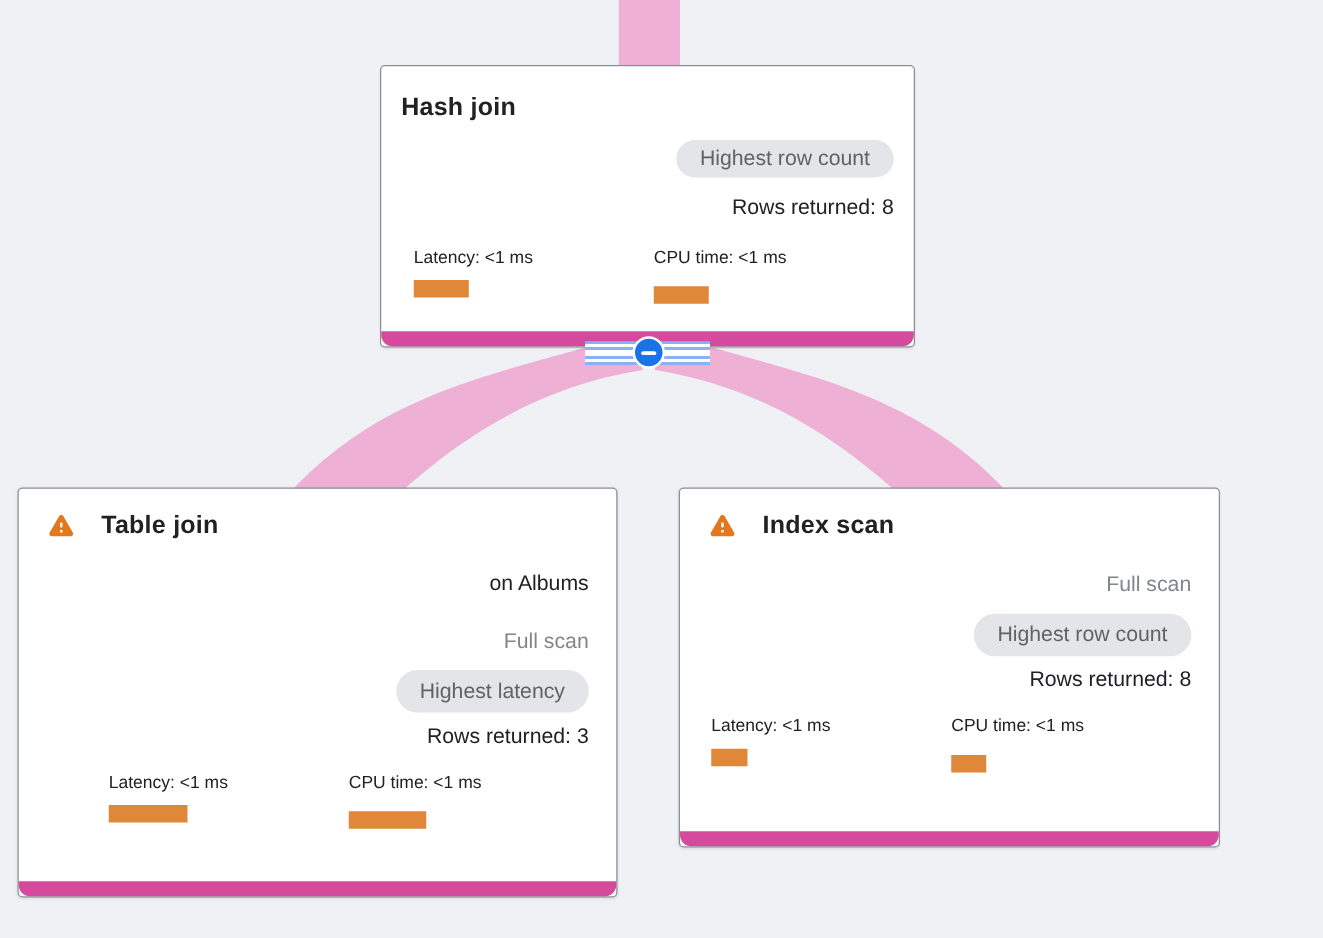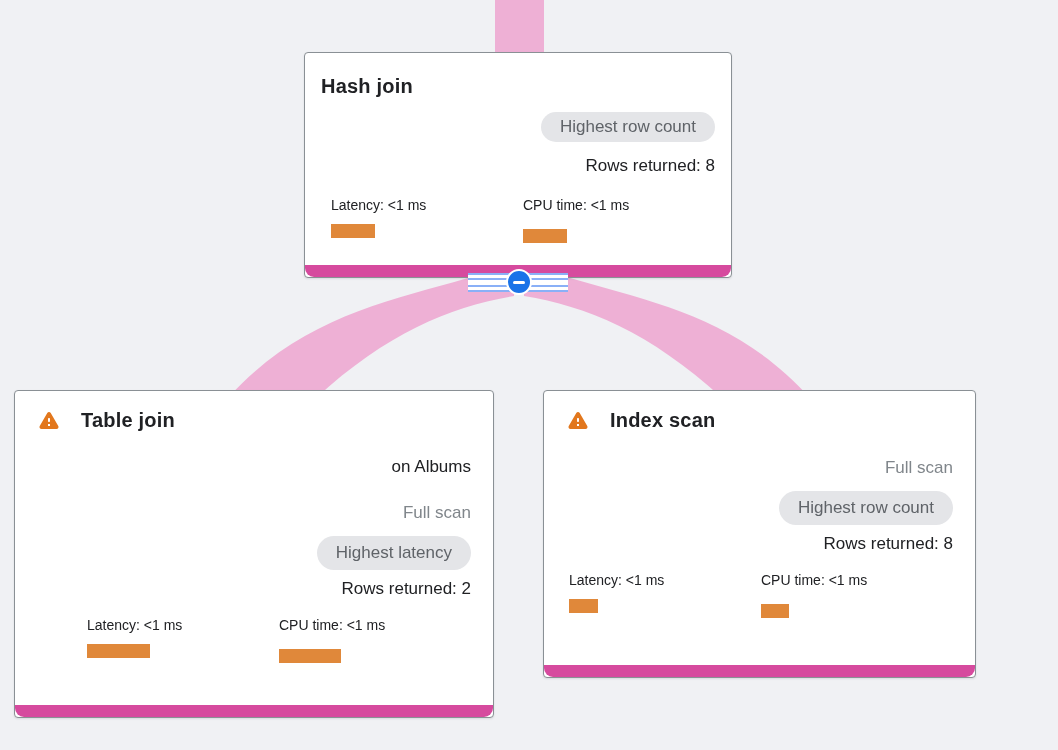--- a/index.html
+++ b/index.html
@@ -170,21 +170,21 @@
         <path d="M4.47 21h15.06c1.54 0 2.5-1.67 1.73-3L13.73 4.99c-.77-1.33-2.69-1.33-3.46 0L2.74 18c-.77 1.33.19 3 1.73 3zM12 14c-.55 0-1-.45-1-1v-2c0-.55.45-1 1-1s1 .45 1 1v2c0 .55-.45 1-1 1zm1 4h-2v-2h2v2z"></path>
       </svg>
       <div class="card-title">Table join</div>
     </div>
     <div class="card-body">
       <div class="line mt-sub">on Albums</div>
       <div class="line line--muted mt-scan">Full scan</div>
       <div class="badge-stack">
         <span class="badge">Highest latency</span>
       </div>
-      <div class="line mt-rows">Rows returned: 2</div>
+      <div class="line mt-rows">Rows returned: 3</div>
       <div class="metrics">
         <div class="metric">
           <div class="metric-label">Latency: &lt;1 ms</div>
           <div class="metric-bar" style="width: 63px;"></div>
         </div>
         <div class="metric metric--cpu">
           <div class="metric-label">CPU time: &lt;1 ms</div>
           <div class="metric-bar" style="width: 62px;"></div>
         </div>
       </div>

